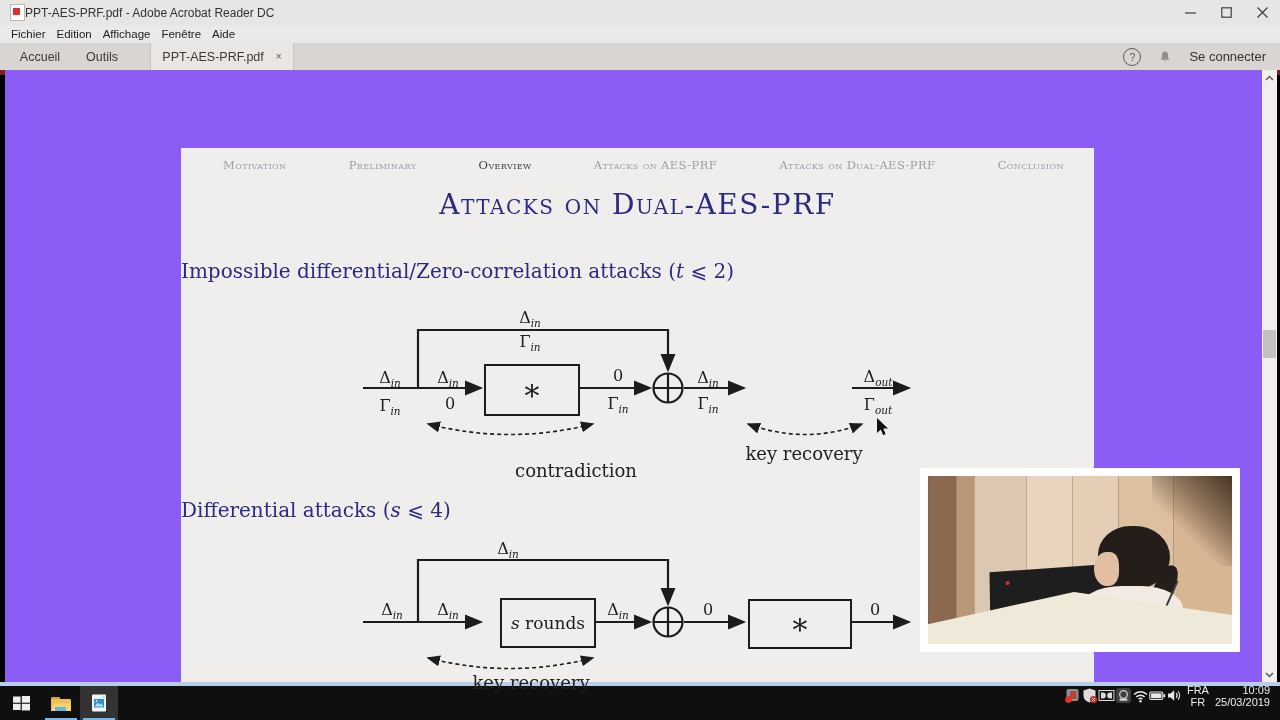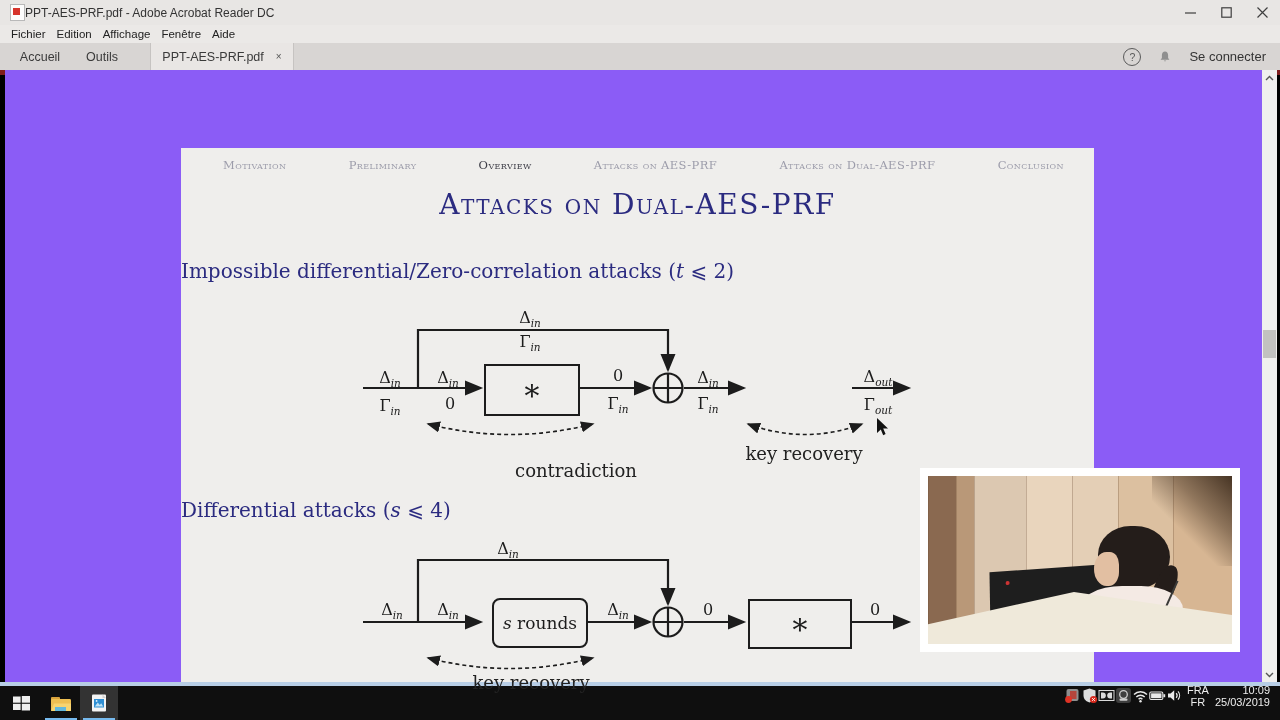--- a/index.html
+++ b/index.html
@@ -206,21 +206,21 @@
           <path d="M328 80 H388" marker-end="url(#ah)"></path>
           <path d="M496 80 H553" marker-end="url(#ah)"></path>
           <path d="M62 80 V18 H312 V62" marker-end="url(#ah)"></path>
           <circle cx="312" cy="80" r="14.5"></circle>
           <path d="M297.5 80 H326.5 M312 65.5 V94.5"></path>
         </g>
         <g stroke="#1c1c1c" stroke-width="1.6" fill="none" stroke-dasharray="4 3">
           <path d="M72 116 Q154 137 237 116" marker-start="url(#ah)" marker-end="url(#ah)"></path>
         </g>
       </svg>
-      <div class="dbox" style="left:136px;top:56px;width:92px;height:46px;border-radius:8px;">
+      <div class="dbox" style="left:144px;top:56px;width:92px;height:46px;">
           <span><i>s</i><span> rounds</span></span>
         </div>
       <div class="dbox star" style="left:392px;top:57px;width:100px;height:44px;">
           <span>∗</span>
         </div>
 
       <div class="dlab" style="left:36px;top:68px;"><span>Δ</span><sub>in</sub></div>
       <div class="dlab" style="left:92px;top:68px;"><span>Δ</span><sub>in</sub></div>
       <div class="dlab" style="left:262px;top:68px;"><span>Δ</span><sub>in</sub></div>
       <div class="dlab" style="left:352px;top:68px;"><span>0</span><sub></sub></div>

